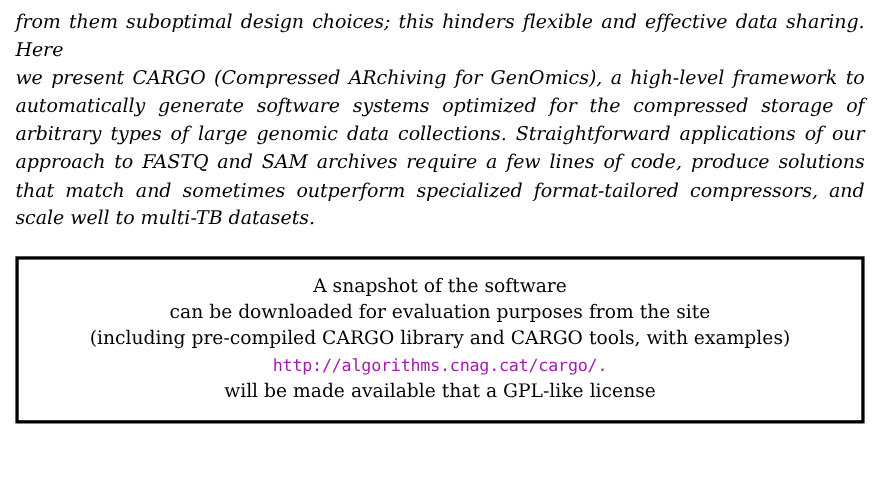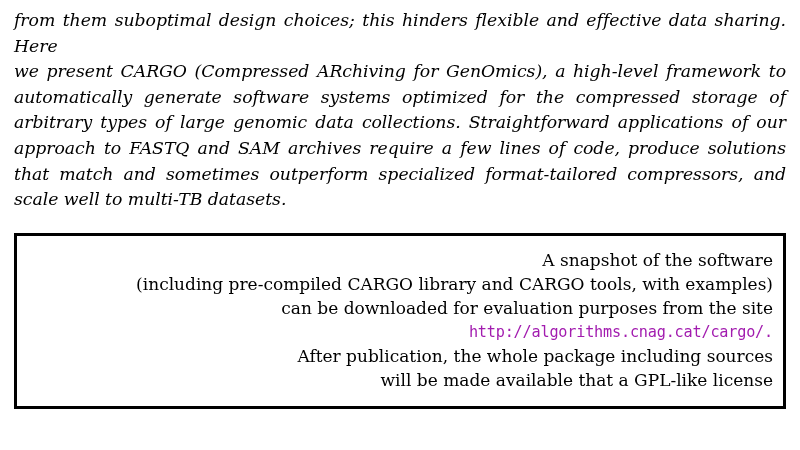--- a/index.html
+++ b/index.html
@@ -38,21 +38,21 @@
     margin-bottom: 2px;
   }
   .abstract p {
     margin: 0;
   }
   .box {
     margin-top: 20px;
     border: 3px solid #000000;
     box-sizing: border-box;
     padding: 12px 10px 14px 10px;
-    text-align: right;
+    text-align: center;
   }
   .box-line {
     font-size: 17px;
     line-height: 24px;
     font-family: "DejaVu Serif", serif;
     font-style: normal;
   }
   .box-link {
     font-family: "DejaVu Sans Mono", monospace;
     font-size: 15.2px;
@@ -67,20 +67,19 @@
 <div class="page">
 
   <div class="abstract">
     <div class="clipped-line"></div>
     <p>from them suboptimal design choices; this hinders flexible and effective data sharing. Here</p>
     <p>we present CARGO (Compressed ARchiving for GenOmics), a high-level framework to automatically generate software systems optimized for the compressed storage of arbitrary types of large genomic data collections. Straightforward applications of our approach to FASTQ and SAM archives require a few lines of code, produce solutions that match and sometimes outperform specialized format-tailored compressors, and scale well to multi-TB datasets.</p>
   </div>
 
   <div class="box">
     <div class="box-line">A snapshot of the software</div>
+    <div class="box-line">can be downloaded for evaluation purposes from the site</div>
     <div class="box-line">(including pre-compiled CARGO library and CARGO tools, with examples)</div>
-    <div class="box-line">can be downloaded for evaluation purposes from the site</div>
     <div class="box-link">http://algorithms.cnag.cat/cargo/.</div>
-    <div class="box-line">After publication, the whole package including sources</div>
     <div class="box-line">will be made available that a GPL-like license</div>
   </div>
 
 </div>
 
 </body></html>

